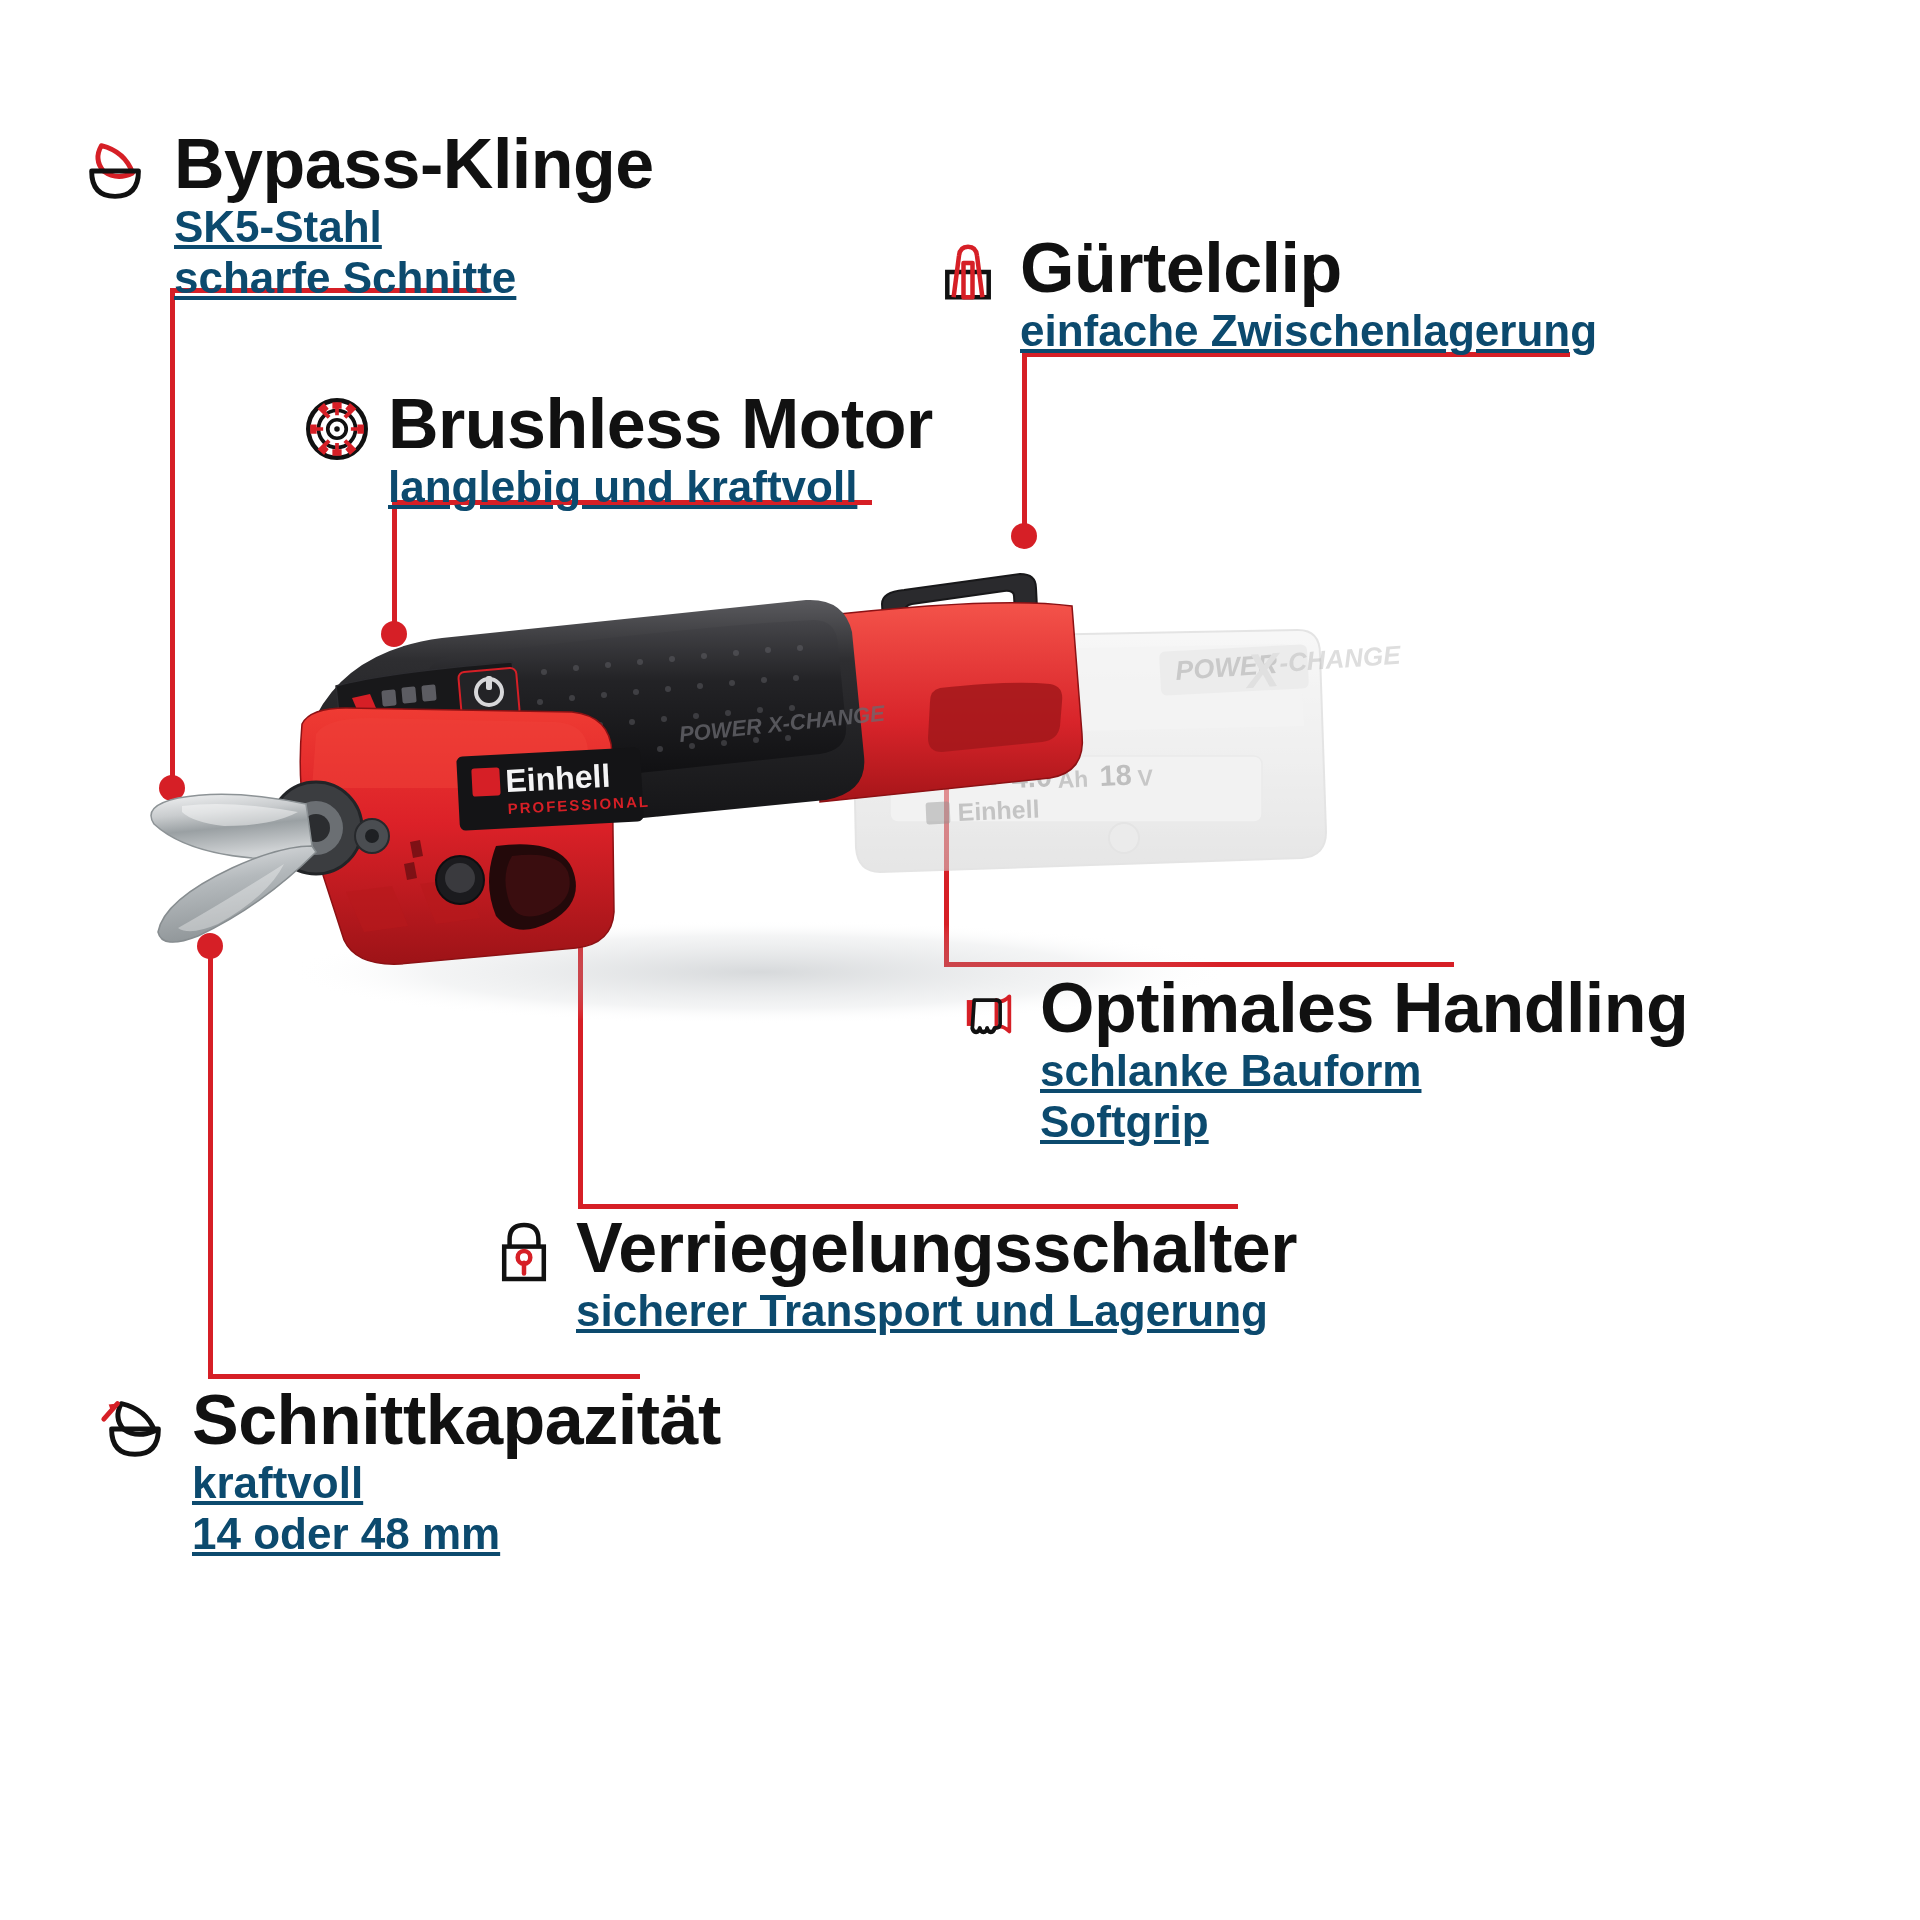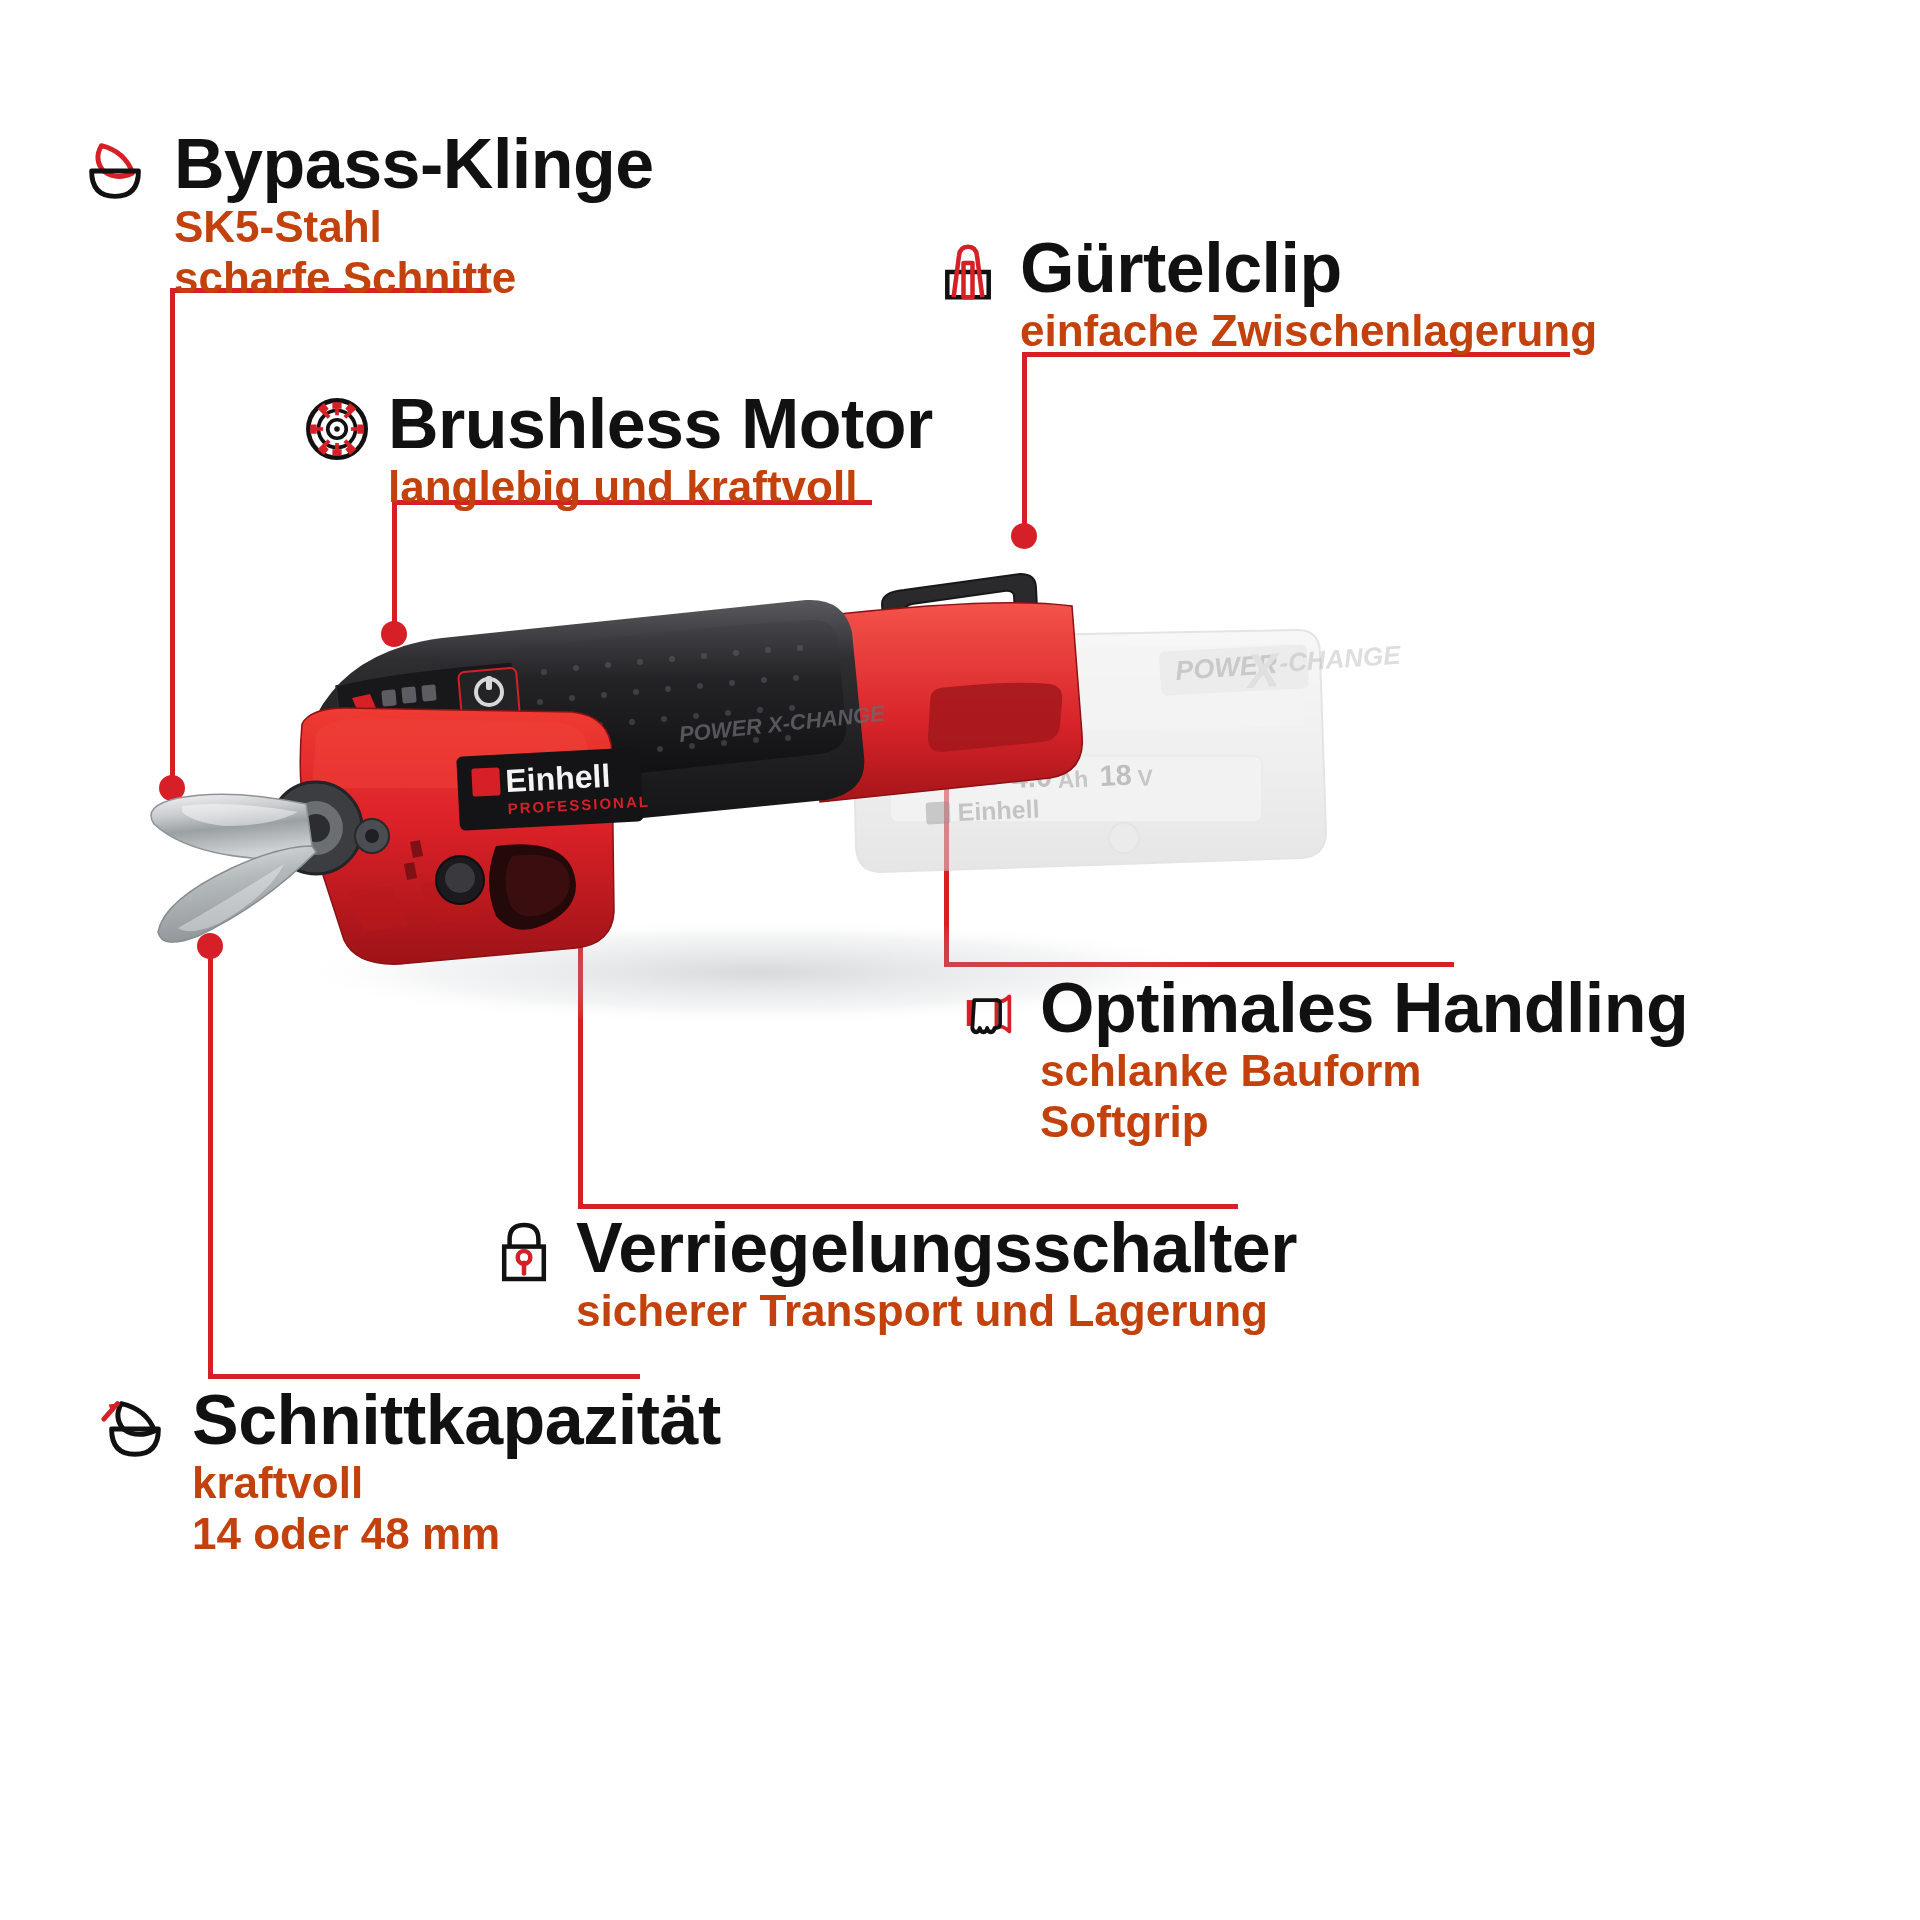--- a/index.html
+++ b/index.html
@@ -6,21 +6,21 @@
   body{width:1920px;height:1920px;position:relative;overflow:hidden;
        font-family:"Liberation Sans","DejaVu Sans",sans-serif;}
   #stage{position:absolute;inset:0;width:1920px;height:1920px;background:#fff;}
 
   
   .callout{position:absolute;display:flex;align-items:flex-start;gap:18px;}
   .callout .ico{flex:0 0 auto;width:78px;height:78px;margin-top:4px;}
   .callout.small .ico{width:70px;height:70px;}
   .txt{display:flex;flex-direction:column;}
   .ttl{font-weight:bold;color:#111111;letter-spacing:-0.5px;line-height:1.04;white-space:nowrap;}
-  .sub{font-weight:bold;color:#c2410c;line-height:1.16;white-space:nowrap;}
+  .sub{font-weight:bold;color:#0c4a6e;line-height:1.16;white-space:nowrap;text-decoration:underline;}
 
   
   .s-ttl-lg{font-size:70px;}
   .s-sub-lg{font-size:44px;}
 
   
   .ln{position:absolute;background:#d61f26;}
   .lnh{height:5px;}
   .lnv{width:5px;}
   .dot{position:absolute;width:26px;height:26px;border-radius:50%;

